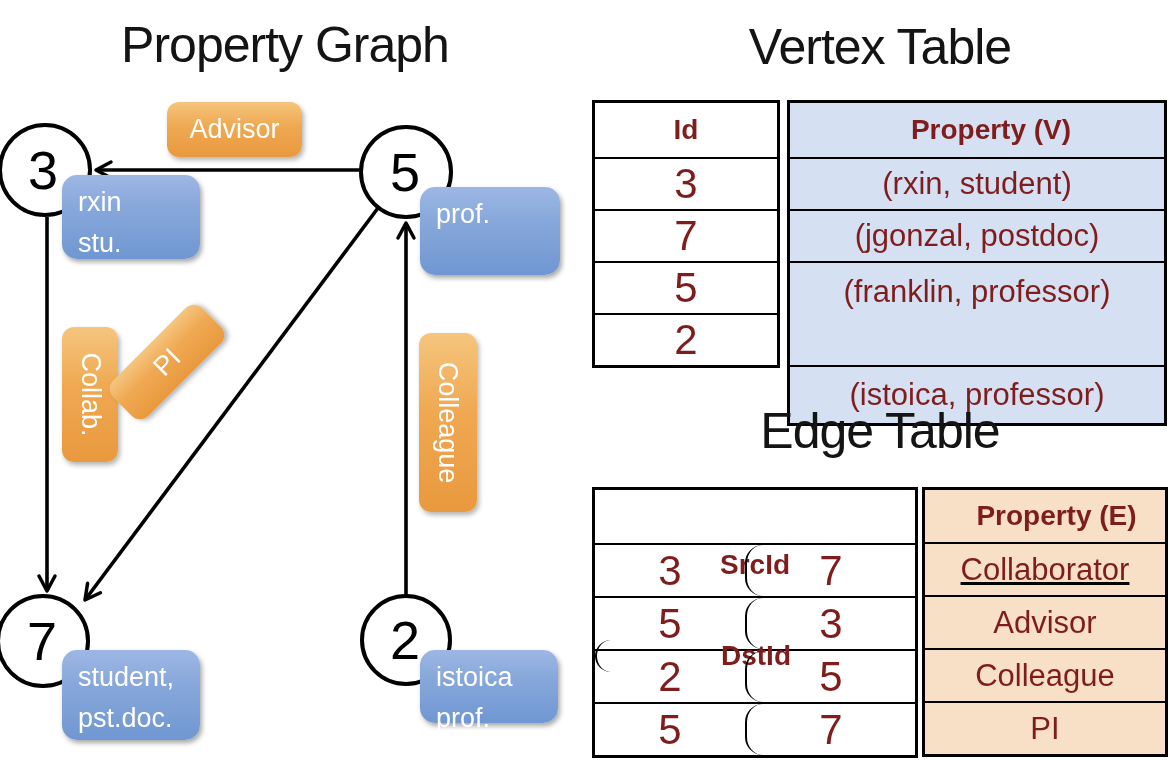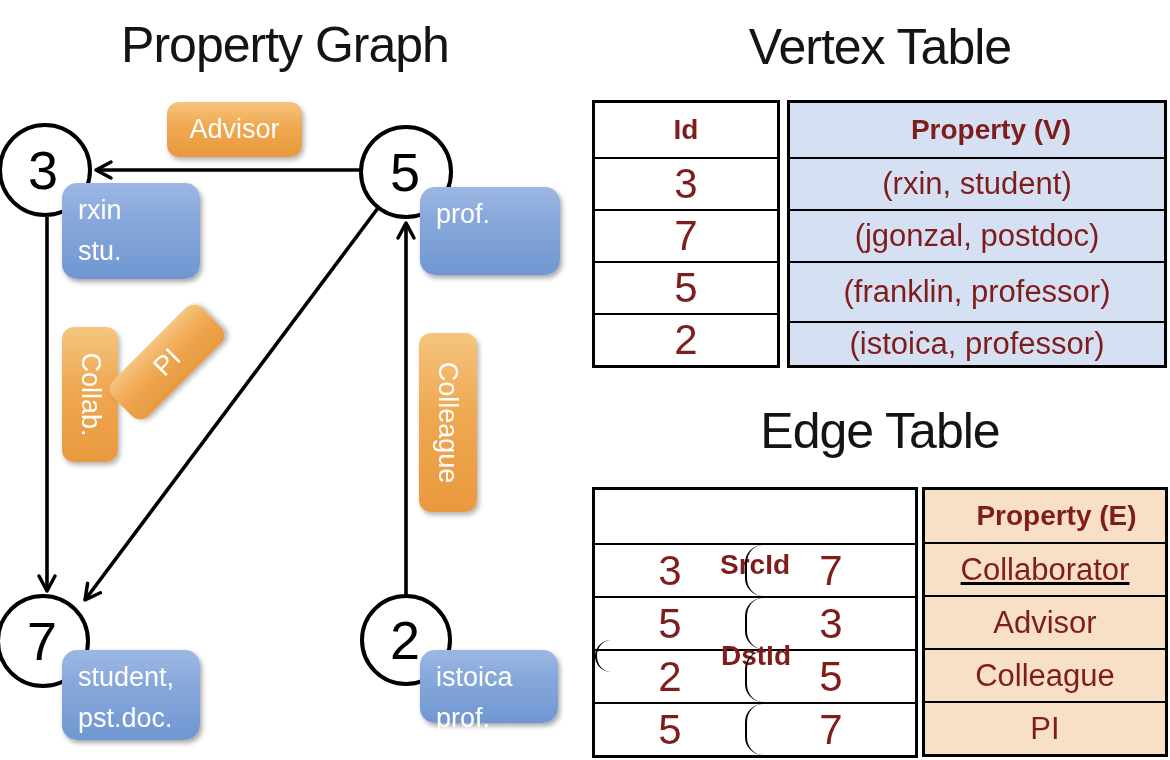--- a/index.html
+++ b/index.html
@@ -73,21 +73,21 @@
     <circle cx="406" cy="172" r="45" fill="#fff" stroke="#000" stroke-width="4"></circle>
     <circle cx="43" cy="641" r="45" fill="#fff" stroke="#000" stroke-width="4"></circle>
     <circle cx="406" cy="640" r="44" fill="#fff" stroke="#000" stroke-width="4"></circle>
   </svg>
 
   <div class="node-num" style="left:43px;  top:172px;">3</div>
   <div class="node-num" style="left:405px; top:174px;">5</div>
   <div class="node-num" style="left:42px;  top:643px;">7</div>
   <div class="node-num" style="left:405px; top:642px;">2</div>
 
-  <div class="vbox" style="left:62px;  top:183px; width:138px; height:96px;">
+  <div class="vbox" style="left:62px;  top:175px; width:138px; height:84px;">
     <div>rxin</div>
     <div>stu.</div>
   </div>
   <div class="vbox" style="left:420px; top:187px; width:140px; height:88px;">
     <div>prof.</div>
   </div>
   <div class="vbox" style="left:62px;  top:650px; width:138px; height:90px;">
     <div>student,</div>
     <div>pst.doc.</div>
   </div>
@@ -135,21 +135,21 @@
       </div>
     <div class="trow" style="height:52px;">
         <div class="tcell prp">(rxin, student)</div>
       </div>
     <div class="trow" style="height:52px;">
         <div class="tcell prp">(jgonzal, postdoc)</div>
       </div>
     <div class="trow" style="height:60px;">
         <div class="tcell prp">(franklin, professor)</div>
       </div>
-    <div class="trow" style="height:44px;">
+    <div class="trow" style="height:58px;margin-top:44px;">
         <div class="tcell prp">(istoica, professor)</div>
       </div>
   </div>
 
   <div class="title" style="left:592px; top:402px; width:576px;">Edge Table</div>
 
   <div class="tbl-part" style="left:592px; top:487px; width:326px;">
     <div class="trow" style="height:53px;flex-direction:column;">
       <div class="tcell th" style="flex:0 0 150px;">SrcId</div>
       <div class="tcell th">DstId</div>

